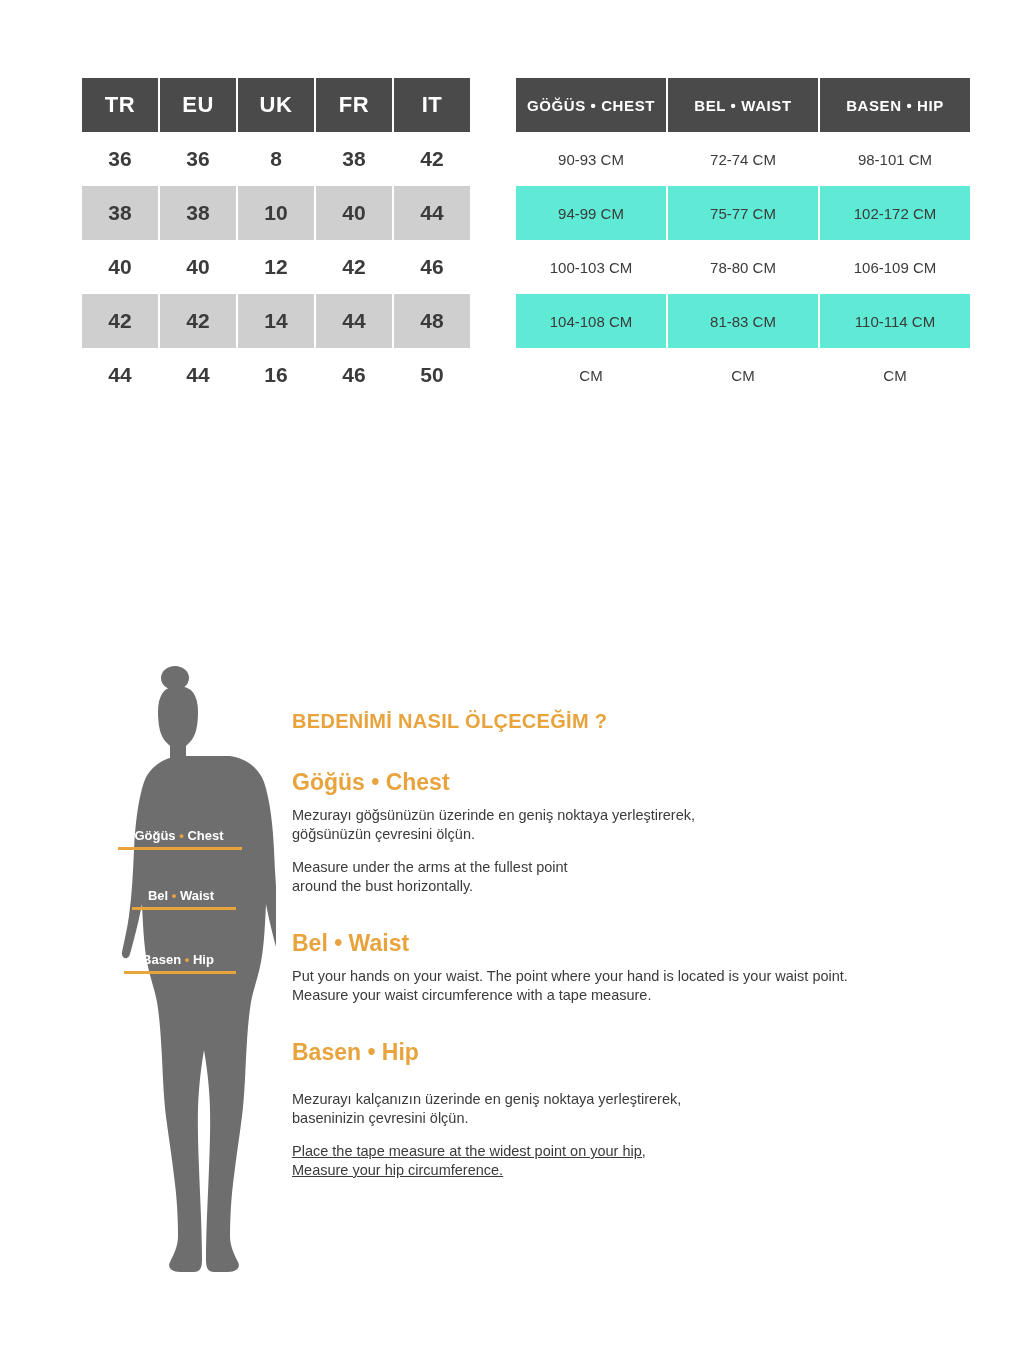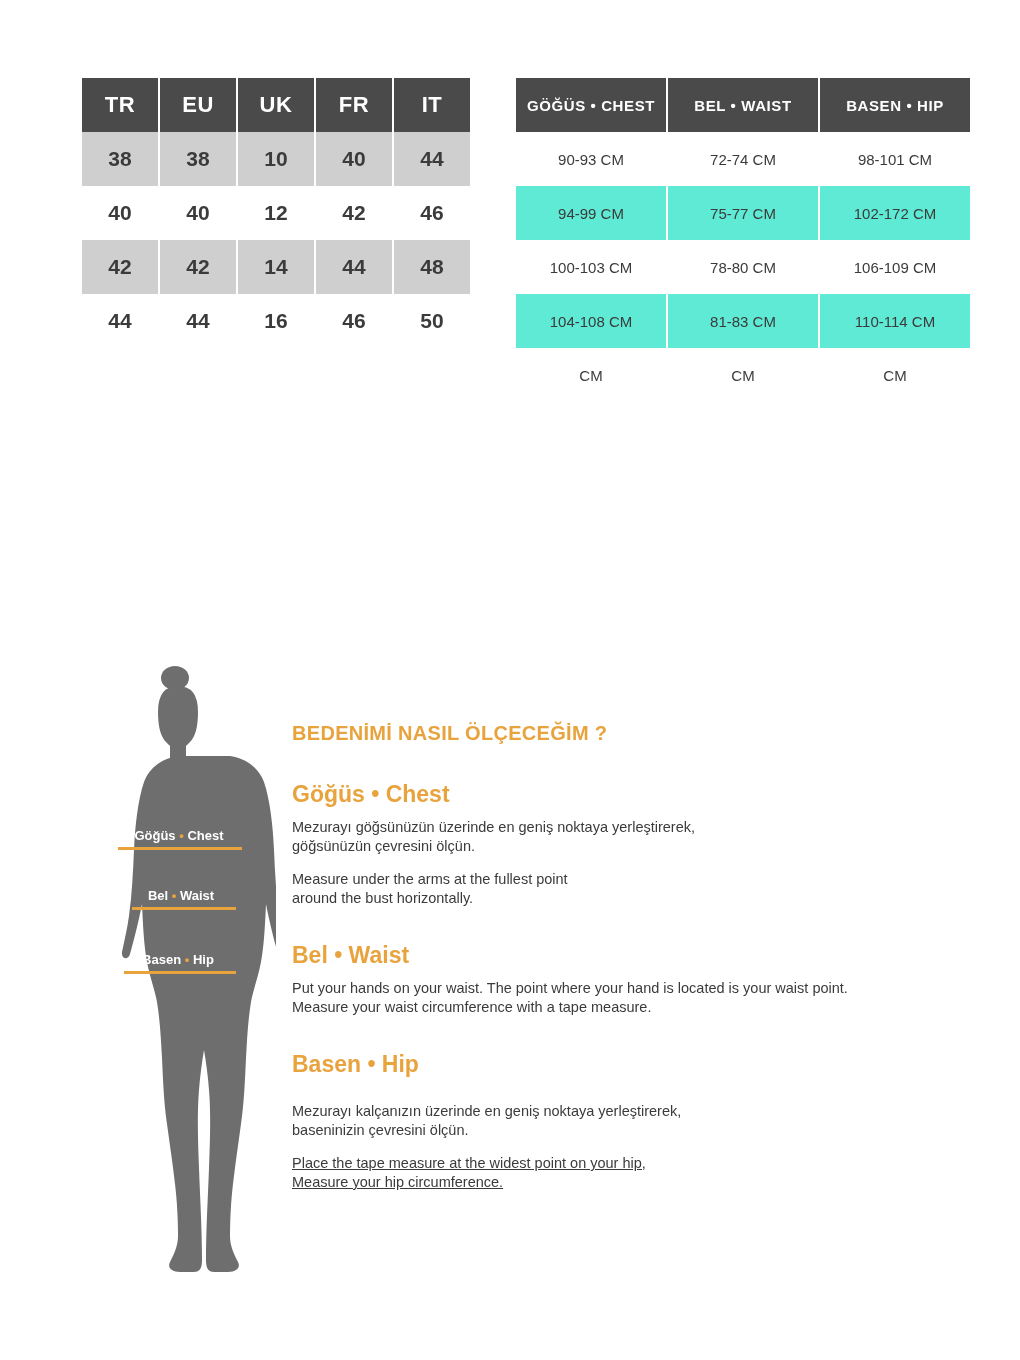--- a/index.html
+++ b/index.html
@@ -110,21 +110,21 @@
   .fig-label .dot { color: #e8a33d; }
   .fig-rule {
     position: absolute;
     height: 3px;
     background: #e8a33d;
   }
 
   .text-col {
     position: absolute;
     left: 292px;
-    top: 60px;
+    top: 48px;
     width: 680px;
   }
   .head-tr, .head-en {
     color: #e8a33d;
     font-size: 20px;
     font-weight: bold;
     letter-spacing: 0.3px;
     line-height: 27px;
   }
   .sec-title {
@@ -151,20 +151,27 @@
     <thead>
       <tr>
         <th>TR</th>
         <th>EU</th>
         <th>UK</th>
         <th>FR</th>
         <th>IT</th>
       </tr>
     </thead>
     <tbody>
+      <tr>
+        <td>36</td>
+        <td>36</td>
+        <td>8</td>
+        <td>38</td>
+        <td>42</td>
+      </tr>
       <tr class="shaded">
         <td>38</td>
         <td>38</td>
         <td>10</td>
         <td>40</td>
         <td>44</td>
       </tr>
       <tr>
         <td>40</td>
         <td>40</td>

